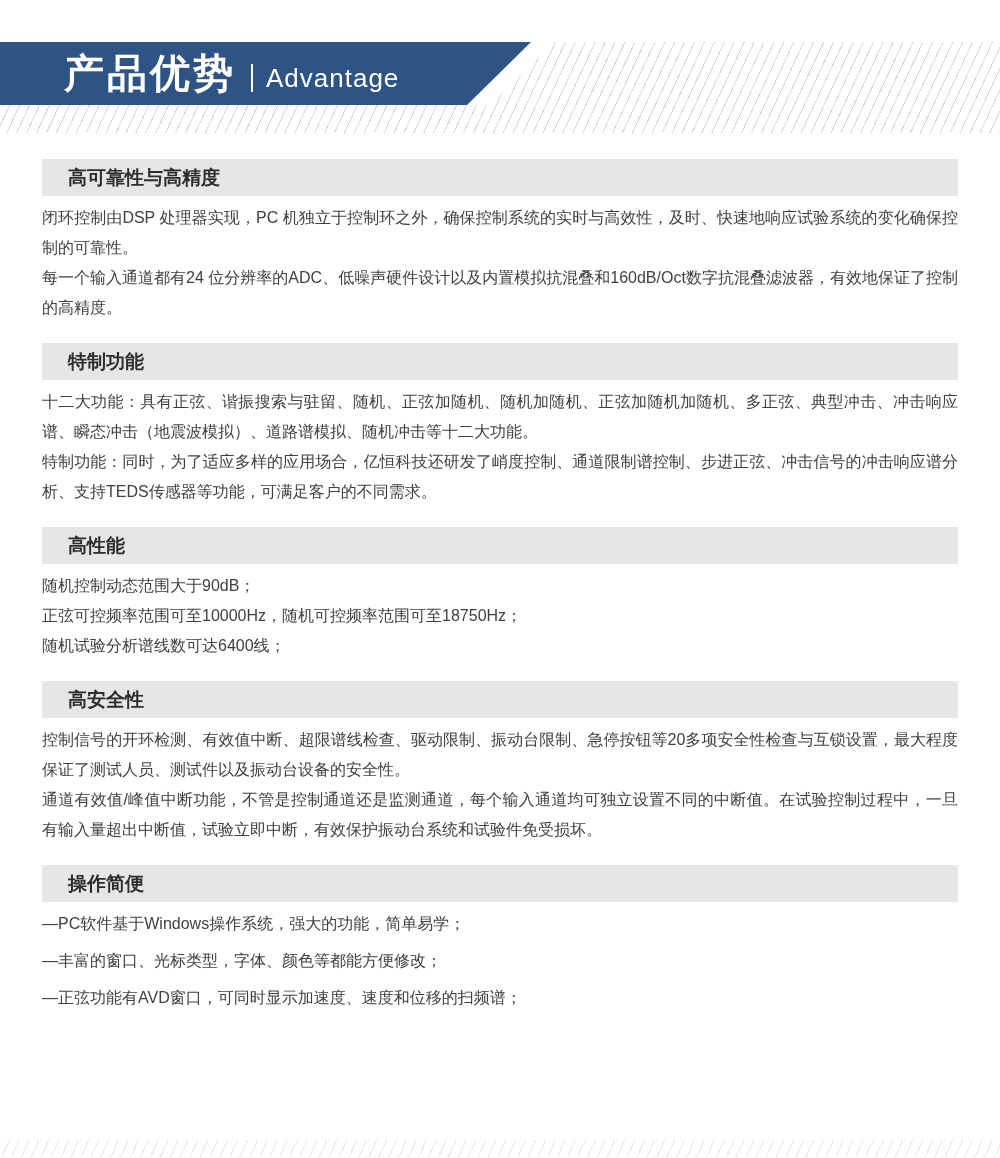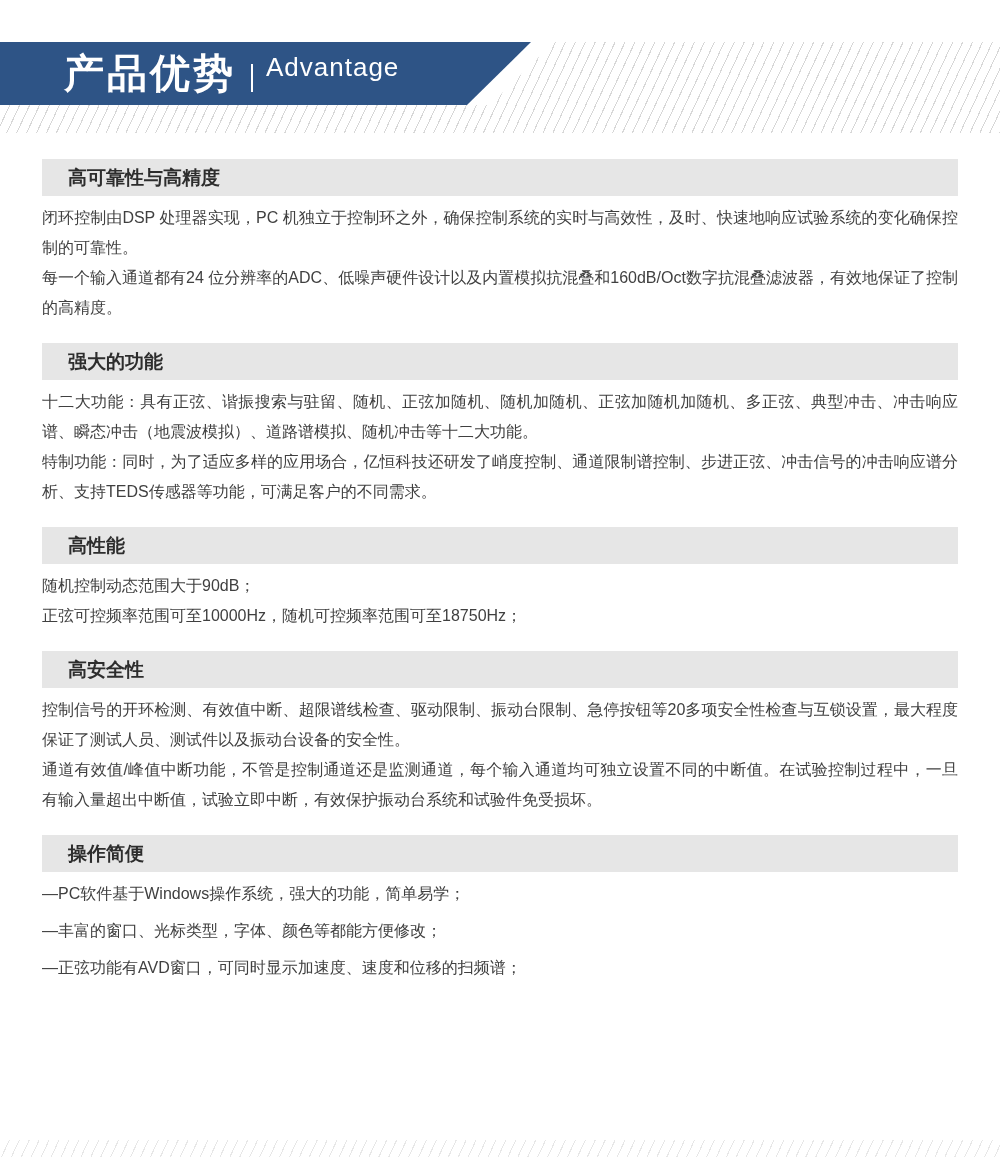--- a/index.html
+++ b/index.html
@@ -18,21 +18,21 @@
   }
   .banner-gap{
     position:absolute;top:42px;left:0;width:554px;height:63px;
     background:#ffffff;
     clip-path:polygon(0 0,100% 0,calc(100% - 64px) 100%,0 100%);
   }
   .banner{
     position:absolute;top:42px;left:0;width:531px;height:63px;
     background:#2e5486;
     clip-path:polygon(0 0,100% 0,calc(100% - 64px) 100%,0 100%);
-    display:flex;align-items:flex-start;
+    display:flex;align-items:center;
     color:#ffffff;
   }
   .banner-title{
     margin-left:64px;
     font-size:40px;font-weight:700;letter-spacing:3px;
     line-height:63px;
   }
   .banner-divider{
     width:2px;height:28px;background:#ffffff;
     margin:0 13px 0 15px;align-self:center;margin-top:8px;
@@ -84,32 +84,33 @@
 
     <section class="sec">
       <h2 class="sec-h">高可靠性与高精度</h2>
       <div class="sec-b">
         <p>闭环控制由DSP 处理器实现，PC 机独立于控制环之外，确保控制系统的实时与高效性，及时、快速地响应试验系统的变化确保控制的可靠性。</p>
         <p>每一个输入通道都有24 位分辨率的ADC、低噪声硬件设计以及内置模拟抗混叠和160dB/Oct数字抗混叠滤波器，有效地保证了控制的高精度。</p>
       </div>
     </section>
 
     <section class="sec">
-      <h2 class="sec-h">强大的功能</h2>
+      <h2 class="sec-h">特制功能</h2>
       <div class="sec-b">
         <p>十二大功能：具有正弦、谐振搜索与驻留、随机、正弦加随机、随机加随机、正弦加随机加随机、多正弦、典型冲击、冲击响应谱、瞬态冲击（地震波模拟）、道路谱模拟、随机冲击等十二大功能。</p>
         <p>特制功能：同时，为了适应多样的应用场合，亿恒科技还研发了峭度控制、通道限制谱控制、步进正弦、冲击信号的冲击响应谱分析、支持TEDS传感器等功能，可满足客户的不同需求。</p>
       </div>
     </section>
 
     <section class="sec">
       <h2 class="sec-h">高性能</h2>
       <div class="sec-b">
         <p>随机控制动态范围大于90dB；</p>
         <p>正弦可控频率范围可至10000Hz，随机可控频率范围可至18750Hz；</p>
+        <p>随机试验分析谱线数可达6400线；</p>
       </div>
     </section>
 
 
     <section class="sec">
       <h2 class="sec-h">高安全性</h2>
       <div class="sec-b">
         <p>控制信号的开环检测、有效值中断、超限谱线检查、驱动限制、振动台限制、急停按钮等20多项安全性检查与互锁设置，最大程度保证了测试人员、测试件以及振动台设备的安全性。</p>
         <p>通道有效值/峰值中断功能，不管是控制通道还是监测通道，每个输入通道均可独立设置不同的中断值。在试验控制过程中，一旦有输入量超出中断值，试验立即中断，有效保护振动台系统和试验件免受损坏。</p>
       </div>

